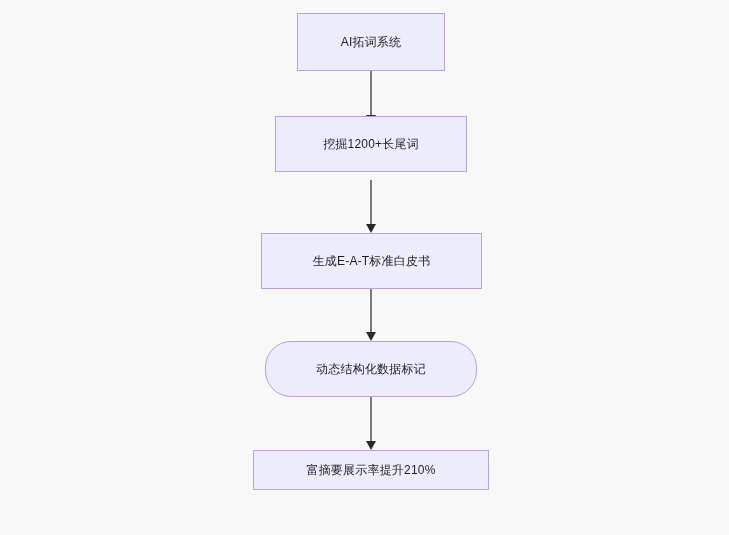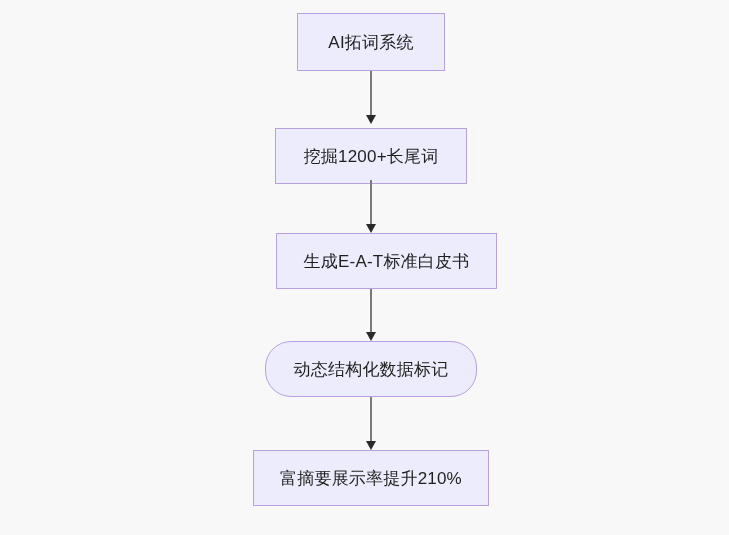--- a/index.html
+++ b/index.html
@@ -20,21 +20,21 @@
   }
   .node {
     position: absolute;
     box-sizing: border-box;
     background: #ececfd;
     border: 1.4px solid #b9a0e0;
     color: #1f1f1f;
     display: flex;
     align-items: center;
     justify-content: center;
-    font-size: 17px;
+    font-size: 12px;
     line-height: 1;
     letter-spacing: 0.2px;
     white-space: nowrap;
     -webkit-font-smoothing: antialiased;
   }
   .node-label {
     display: block;
   }
   .edge {
     position: absolute;
@@ -64,44 +64,44 @@
 
   <div class="node" style="left:297px; top:13px; width:148px; height:58px;">
     <span class="node-label">AI拓词系统</span>
   </div>
 
   <div class="edge" style="left:370px; top:71px; width:2px; height:53px;">
     <div class="edge-line" style="height:44px;"></div>
     <div class="edge-head" style="top:44px;"></div>
   </div>
 
-  <div class="node" style="left:275px; top:128px; width:192px; height:56px;">
+  <div class="node" style="left:275px; top:116px; width:192px; height:56px;">
     <span class="node-label">挖掘1200+长尾词</span>
   </div>
 
   <div class="edge" style="left:370px; top:180px; width:2px; height:53px;">
     <div class="edge-line" style="height:44px;"></div>
     <div class="edge-head" style="top:44px;"></div>
   </div>
 
-  <div class="node" style="left:261px; top:233px; width:221px; height:56px;margin-left:15px;">
+  <div class="node" style="left:261px; top:233px; width:221px; height:56px;">
     <span class="node-label">生成E-A-T标准白皮书</span>
   </div>
 
   <div class="edge" style="left:370px; top:289px; width:2px; height:52px;">
     <div class="edge-line" style="height:43px;"></div>
     <div class="edge-head" style="top:43px;"></div>
   </div>
 
   <div class="node" style="left:265px; top:341px; width:212px; height:56px;border-radius:26px;">
     <span class="node-label">动态结构化数据标记</span>
   </div>
 
   <div class="edge" style="left:370px; top:397px; width:2px; height:53px;">
     <div class="edge-line" style="height:44px;"></div>
     <div class="edge-head" style="top:44px;"></div>
   </div>
 
-  <div class="node" style="left:253px; top:450px; width:236px; height:56px;">
+  <div class="node" style="left:253px; top:450px; width:236px; height:40px;">
     <span class="node-label">富摘要展示率提升210%</span>
   </div>
 
 </div>
 
 </body></html>

